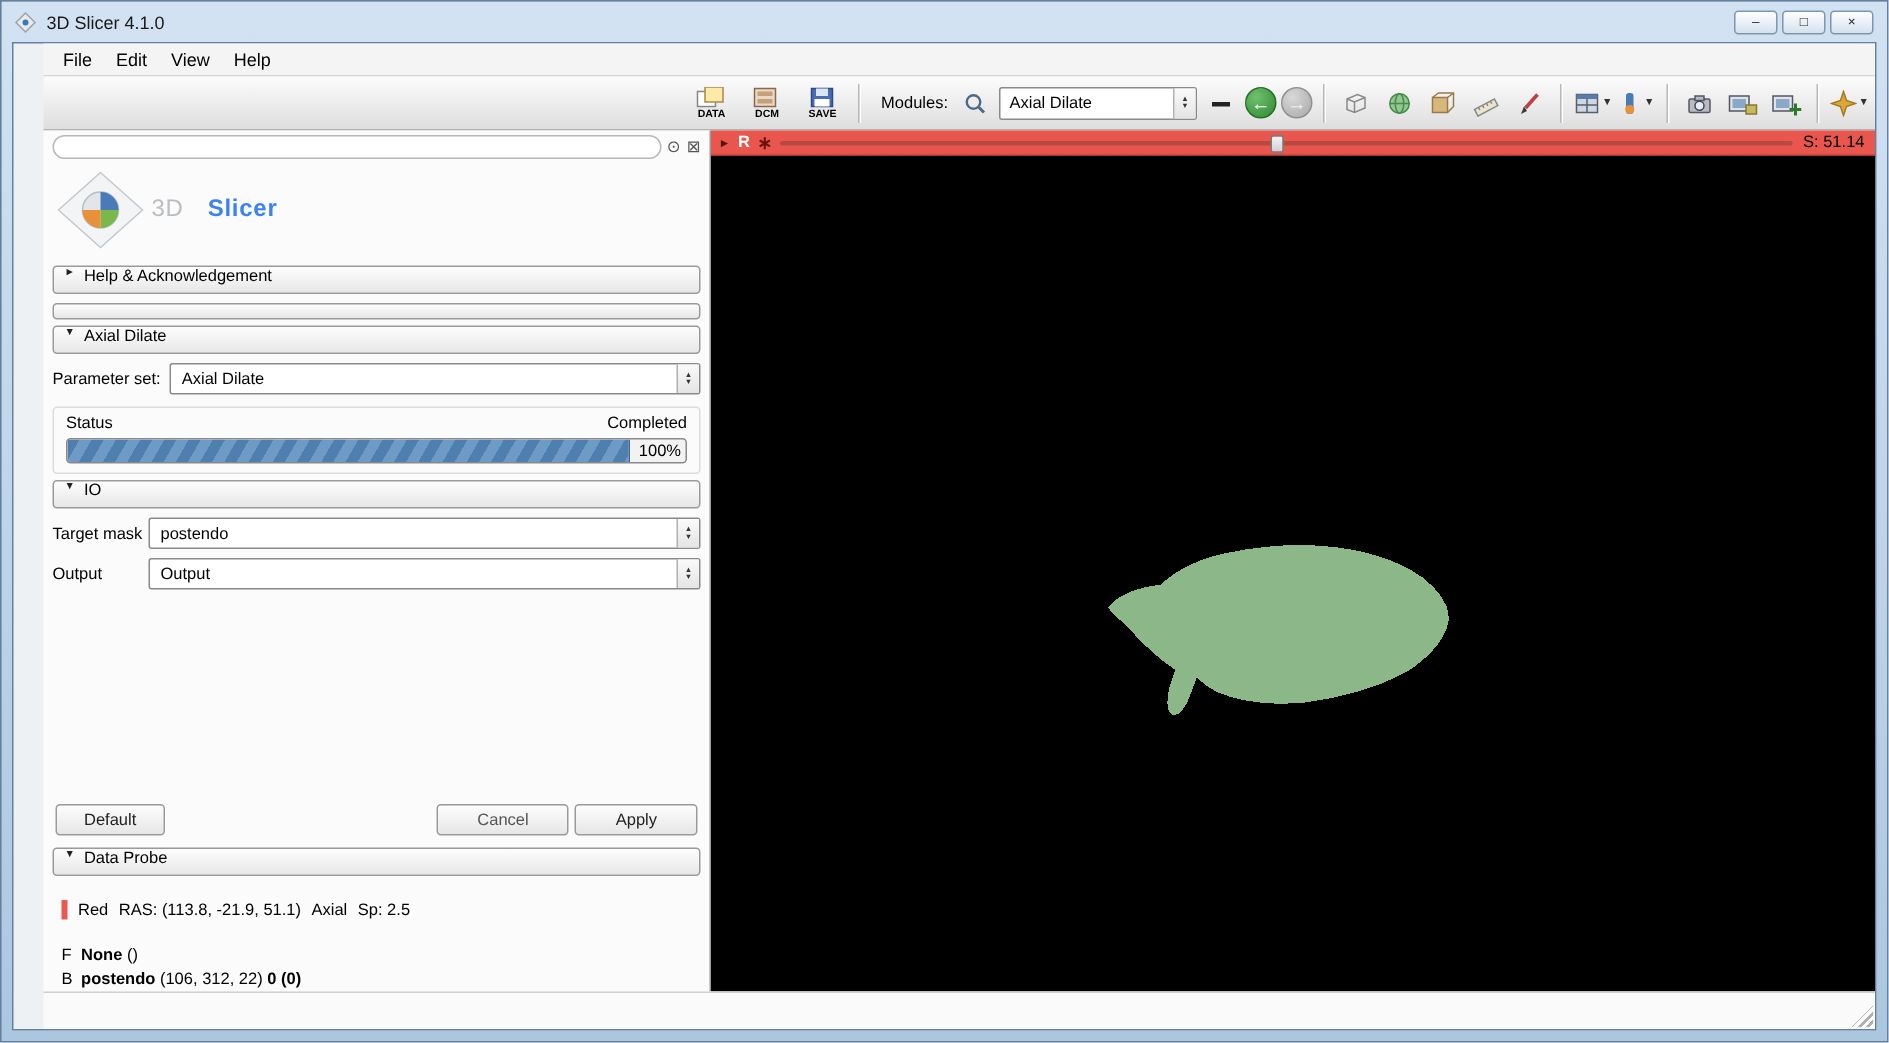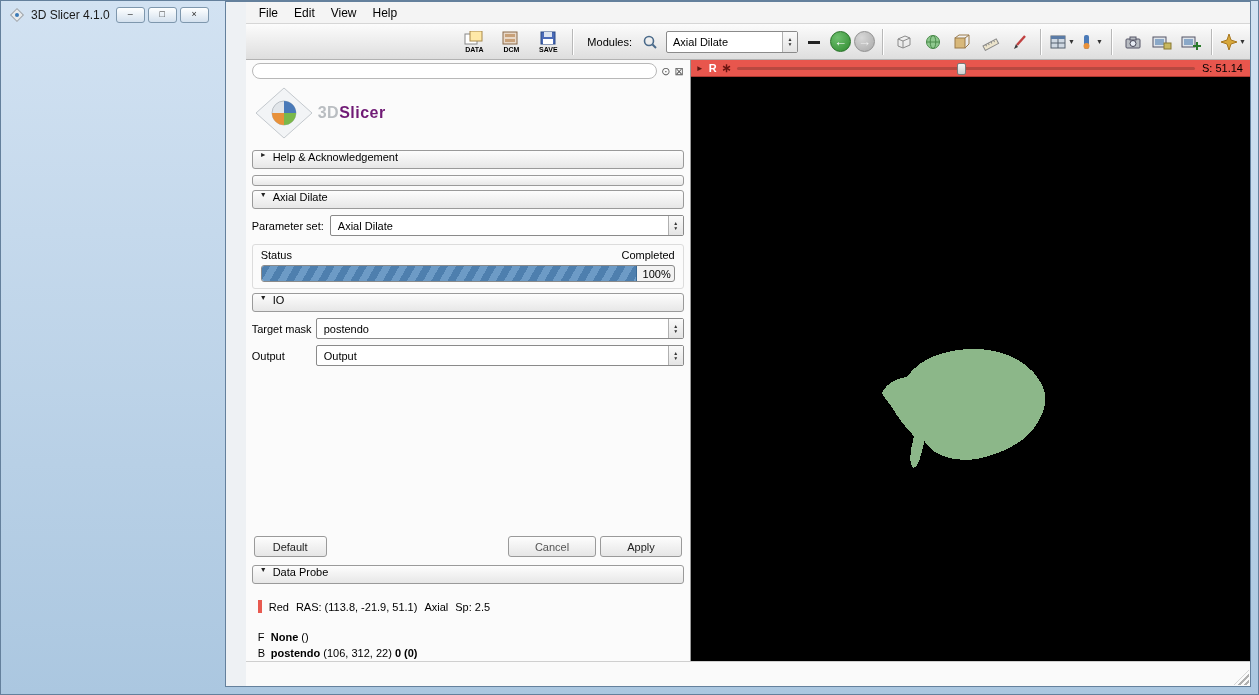--- a/index.html
+++ b/index.html
@@ -1,19 +1,19 @@
 <!DOCTYPE html>
 <html><head>
 <meta charset="utf-8">
 <style>
   * { box-sizing: border-box; margin: 0; padding: 0; }
   html,body { width:1259px; height:695px; }
   body { font-family:"Liberation Sans", sans-serif; font-size:11px; color:#000; background:#9ab8d0; }
 
-  .window { width:1259px; height:695px; background:linear-gradient(#d2e2f2,#abc7e0); border:1px solid #64809c; display:flex; }
+  .window { width:1259px; height:695px; background:linear-gradient(#d2e2f2,#abc7e0); border:1px solid #64809c; display:flex; flex-direction:column; }
 
   
   .titlebar { height:27px; display:flex; align-items:center; gap:6px; padding:0 9px 0 8px; }
   .app-icon { width:16px; height:16px; position:relative; flex:0 0 16px; }
   .app-icon .diamond { position:absolute; left:3px; top:3px; width:10px; height:10px; background:#e8eaec; border:1px solid #9aa2aa; transform:rotate(45deg); }
   .app-icon .dot { position:absolute; left:6px; top:6px; width:4px; height:4px; background:#3a7ab8; border-radius:50%; }
   .title-text { font-size:12px; color:#1a1a1a; flex:1; }
   .win-controls { display:flex; gap:3px; }
   .win-btn { width:29px; height:16px; border:1px solid #7e97ad; border-radius:3px; background:linear-gradient(#feffff,#d4e1ee); font-size:9px; line-height:13px; text-align:center; color:#2a2a2a; cursor:default; }
 
@@ -42,22 +42,22 @@
   .left-panel { width:445px; flex:0 0 445px; background:#fbfbfb; border-right:1px solid #9a9a9a; display:flex; flex-direction:column; overflow:hidden; }
   .right-view { flex:1; display:flex; flex-direction:column; min-width:0; }
 
   
   .panel-top { height:22px; display:flex; align-items:center; gap:4px; padding:2px 6px; }
   .module-filter { flex:1; height:16px; border:1px solid #b8b8b8; border-radius:8px; background:#fff; padding:0 8px; font-size:10px; outline:none; }
   .mini-icon { font-size:11px; color:#555; line-height:14px; }
 
   .logo-row { display:flex; align-items:center; gap:4px; padding:4px 8px 8px 8px; }
   .logo-text { font-size:16px; letter-spacing:0.5px; }
-  .logo-3d { color:#b9bdc1; font-weight:bold; }
-  .logo-slicer { color:#701a75; font-weight:bold; }
+  .logo-3d { color:#b9bdc1; font-weight:normal; }
+  .logo-slicer { color:#3b82f6; font-weight:bold;margin-left:16px; }
 
   .section-bar { height:19px; border:1px solid #9a9a9a; border-radius:3px; background:linear-gradient(#fdfdfd,#e7e7e7); display:flex; gap:6px; padding:0 7px; font-size:11px; margin:2px 6px; }
   .section-bar .tri { font-size:7px; color:#222; }
   .section-bar.empty { height:11px; margin-top:4px; }
 
   .field-row { display:flex; align-items:center; gap:6px; margin:4px 6px 2px 6px; }
   .field-label { font-size:11px; white-space:nowrap; }
   .combo { flex:1; height:21px; border:1px solid #8a8a8a; border-radius:2px; background:#fff; display:flex; align-items:center; }
   .combo .value { flex:1; padding:0 7px; font-size:11px; }
 

